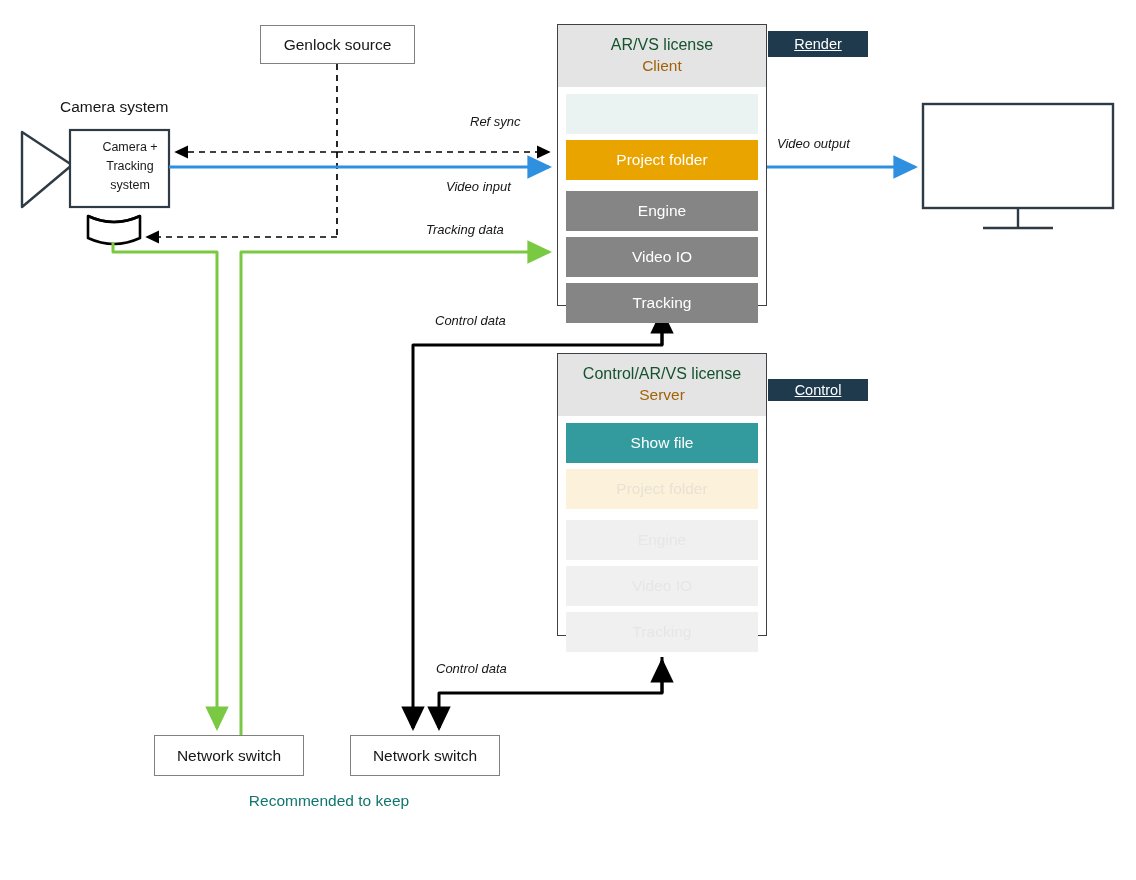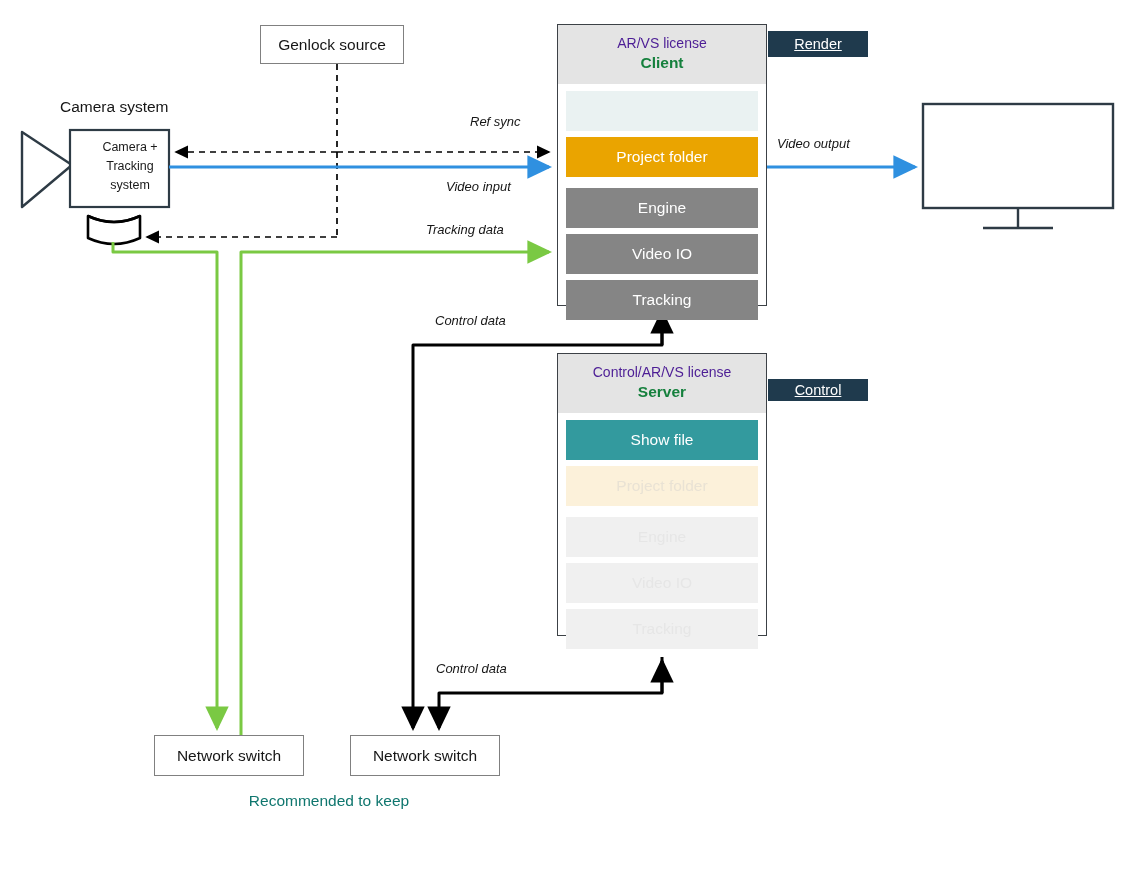--- a/index.html
+++ b/index.html
@@ -11,22 +11,22 @@
   .plain{position:absolute;font-size:15.5px;color:#161616;white-space:nowrap;}
 
   
   .pbox{position:absolute;border:1.4px solid #808080;background:#fff;
         display:flex;align-items:center;justify-content:center;
         font-size:15.5px;color:#161616;box-sizing:border-box;}
 
   
   .machine{position:absolute;border:1.6px solid #3c4146;background:#fff;box-sizing:border-box;}
   .machine .head{background:#e4e4e4;padding:9px 6px 10px;text-align:center;line-height:1.35;}
-  .machine .head .l1{font-size:14px;color:#4c1d95;}
-  .machine .head .l2{font-size:15.5px;font-weight:bold;color:#15803d;}
+  .machine .head .l1{font-size:16px;color:#14532d;}
+  .machine .head .l2{font-size:15.5px;font-weight:normal;color:#a16207;}
   .machine .body{padding:7px 8px 8px;}
   .row{height:40px;margin-bottom:6px;display:flex;align-items:center;justify-content:center;
        font-size:15.5px;box-sizing:border-box;}
   .row.gap{margin-bottom:11px;}
   .row.blank{background:#eaf2f2;}
   .row.amber{background:#eaa400;color:#fff;}
   .row.grey{background:#858585;color:#fff;}
   .row.teal{background:#339a9e;color:#fff;}
   .row.amberfade{background:#fcf1da;color:#e9e2d4;}
   .row.greyfade{background:#f0f0f0;color:#e6e6e6;}
@@ -107,21 +107,21 @@
   </svg>
 
   <div class="plain" style="left:60px;top:98px;font-size:15.5px;">Camera system</div>
 
   <div style="position:absolute;left:70px;top:138px;width:120px;text-align:center;font-size:12.5px;line-height:1.5;color:#1a1a1a;">
     <div>Camera +</div>
     <div>Tracking</div>
     <div>system</div>
   </div>
 
-  <div class="pbox" style="left:260px;top:25px;width:144px;height:39px;">
+  <div class="pbox" style="left:260px;top:25px;width:155px;height:39px;">
     <span>Genlock source</span>
   </div>
 
   <div class="machine" style="left:557px;top:24px;width:210px;height:282px;">
     <div class="head">
       <div class="l1">AR/VS license</div>
       <div class="l2">Client</div>
     </div>
     <div class="body">
       <div class="row blank"></div>

